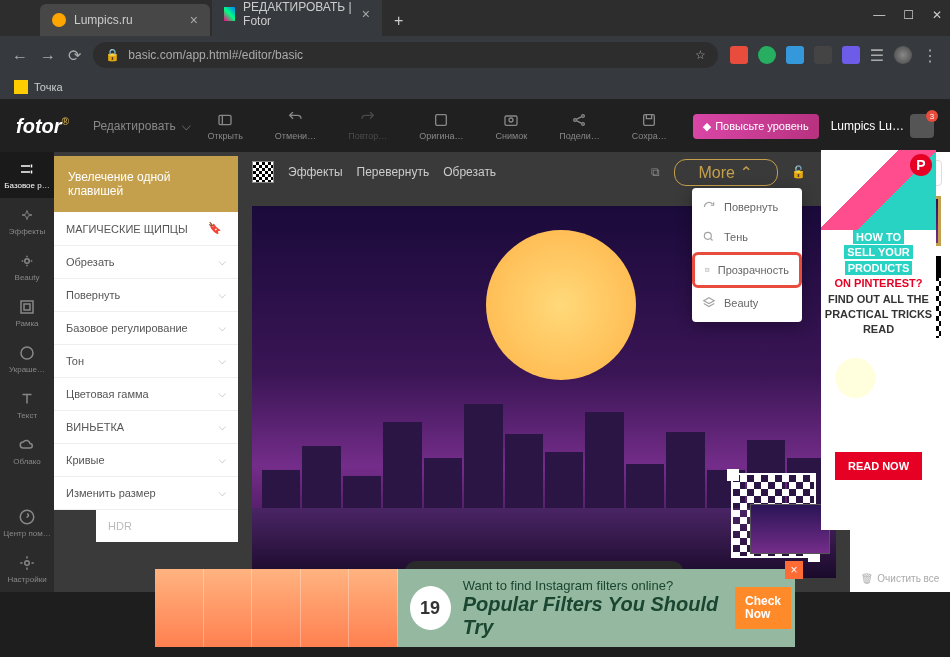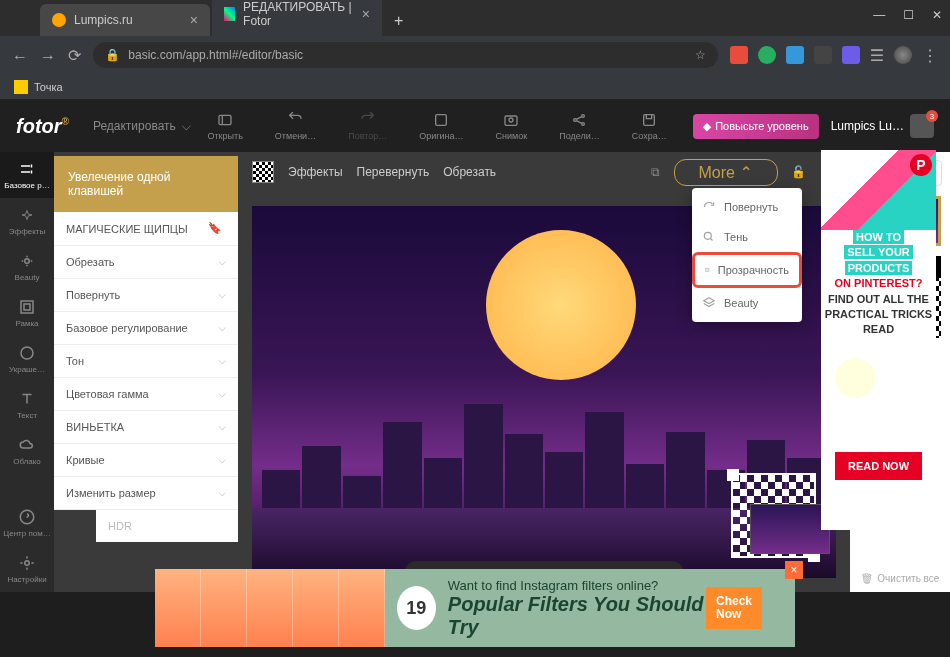--- a/index.html
+++ b/index.html
@@ -96,21 +96,21 @@
 .pin-prod { height: 100px; position: relative; background: radial-gradient(circle at 30% 40%, #ffd 20%, #fff 20%), radial-gradient(circle at 70% 60%, #fdd 20%, transparent 20%); }
 .pin-cta { background: #e60023; color: #fff; padding: 8px; font-size: 11px; font-weight: bold; margin: 14px; }
 
 
 .bottom-ad { position: absolute; bottom: 10px; left: 50%; transform: translateX(-50%); width: 640px; height: 78px; background: #95b8a0; display: flex; align-items: center; }
 .ad-models { width: 260px; height: 100%; display: flex; }
 .model { flex: 1; background: linear-gradient(180deg,#ffb380,#ff8050); border-right: 1px solid rgba(255,255,255,.3); }
 .ad-badge { width: 44px; height: 44px; background: #fff; border-radius: 50%; color: #333; font-size: 18px; font-weight: bold; display: flex; align-items: center; justify-content: center; margin: 0 12px; }
 .ad-text { color: #1a4530; font-size: 13px; }
 .ad-text b { font-size: 20px; font-style: italic; font-weight: 900; margin-top: 42px; }
-.ad-cta { background: #ff8a2a; color: #fff; font-size: 12px; font-weight: bold; padding: 8px 10px; margin-left: auto; margin-right: 33px; line-height: 1.1; }
+.ad-cta { background: #ff8a2a; color: #fff; font-size: 12px; font-weight: bold; padding: 8px 10px; margin-left: auto; margin-right: 4px; line-height: 1.1; }
 .ad-close { position: absolute; top: -8px; right: -8px; background: #ff6b35; color: #fff; width: 18px; height: 18px; font-size: 12px; display: flex; align-items: center; justify-content: center; }
 </style>
 </head>
 <body>
 
 <div class="browser-top">
   <div class="tab">
       <span class="fav"></span>
       <span>Lumpics.ru</span>
       <span class="tab-close">×</span>

